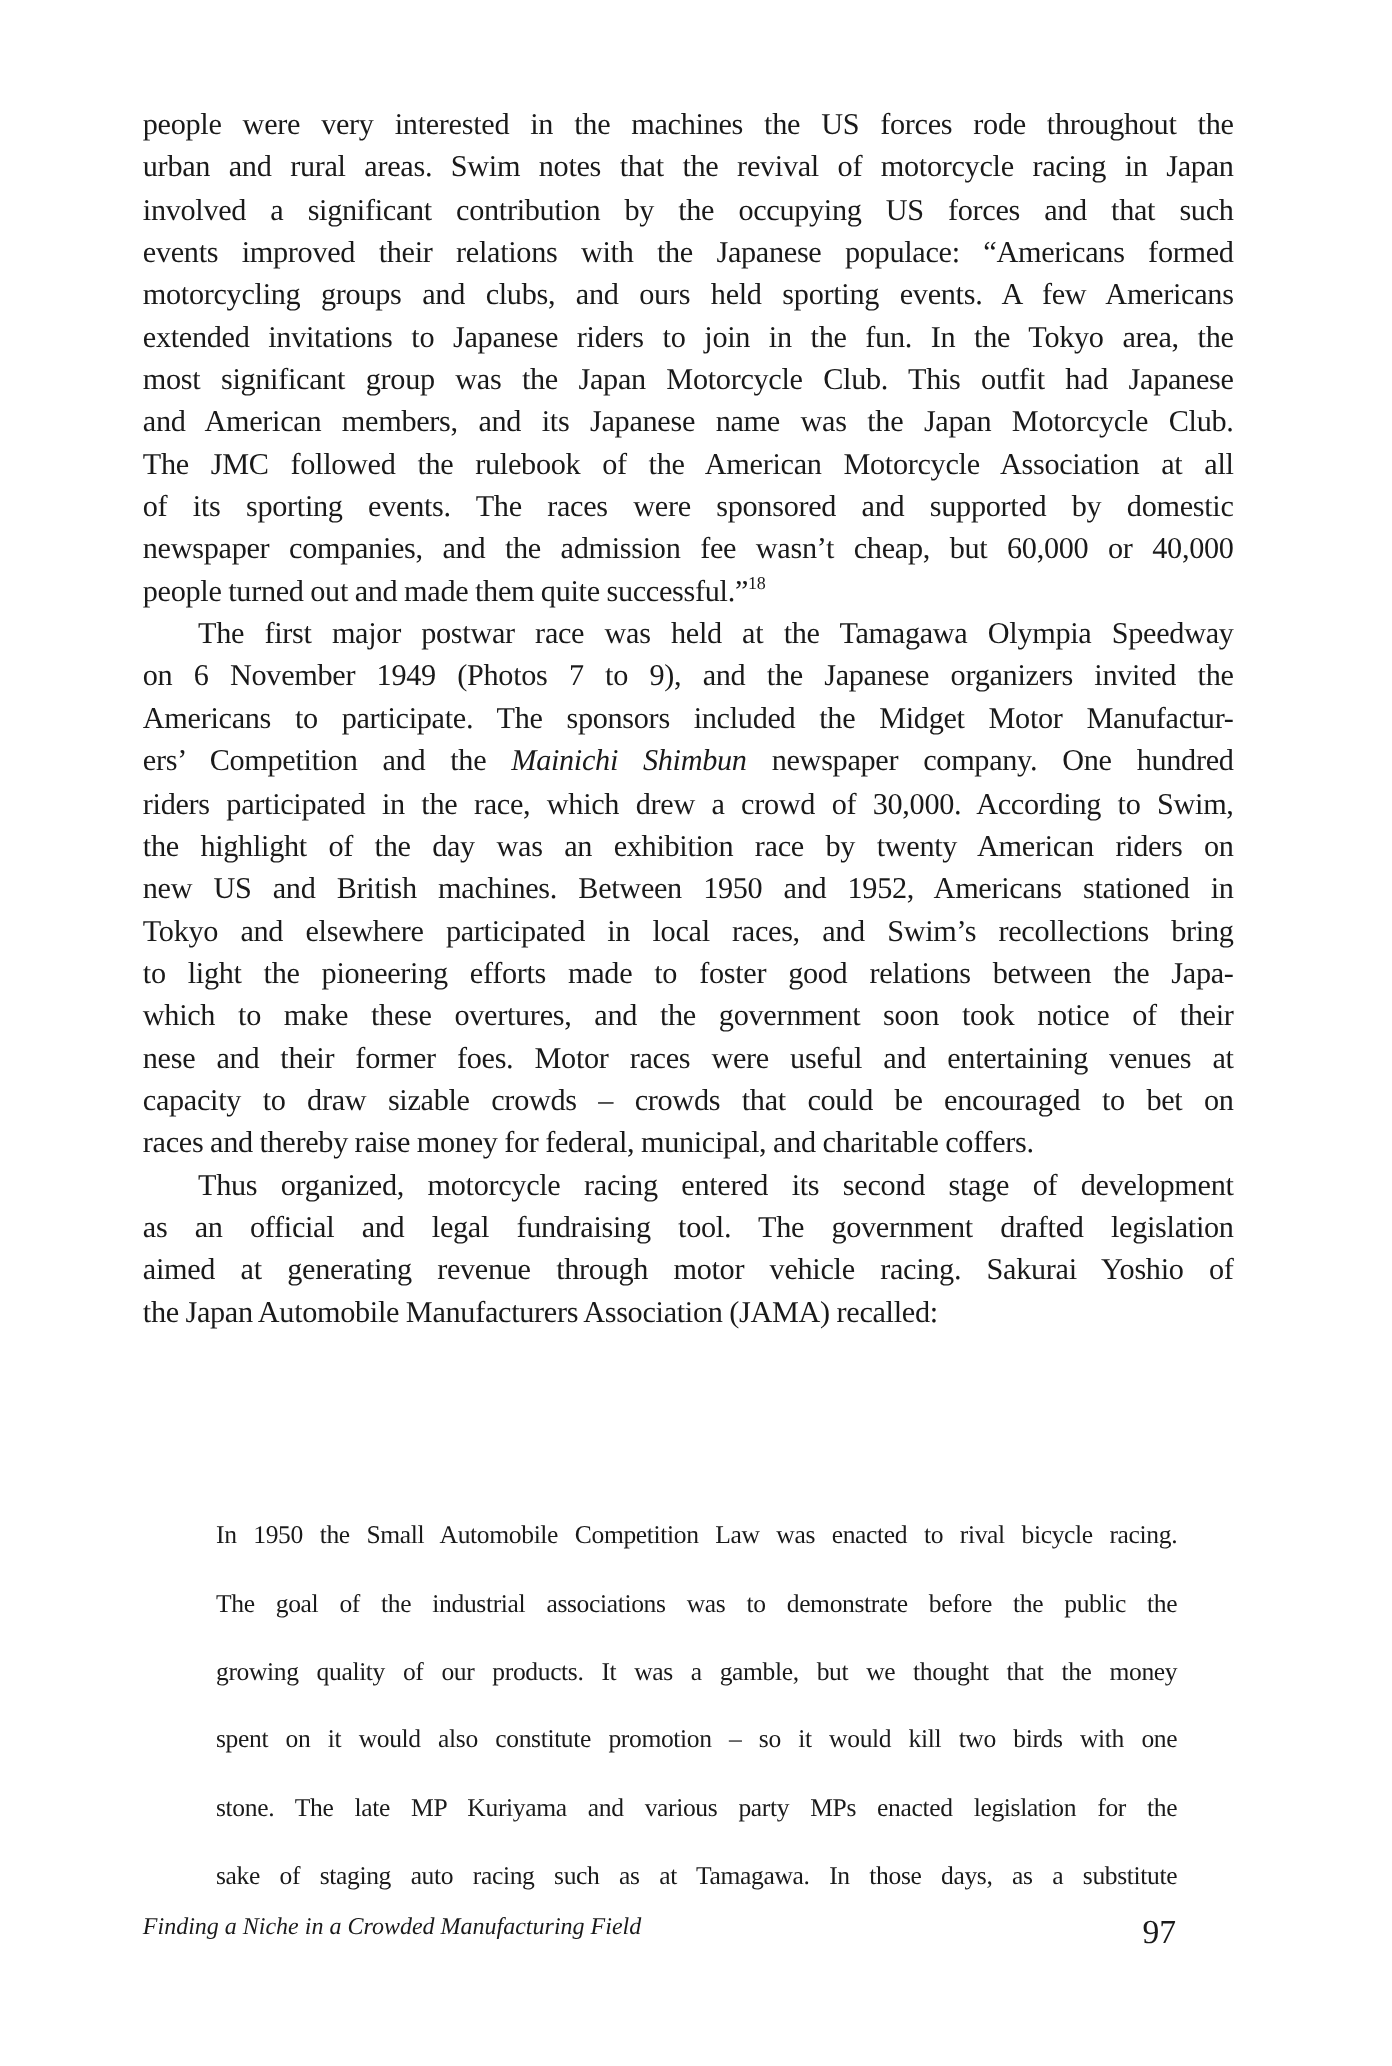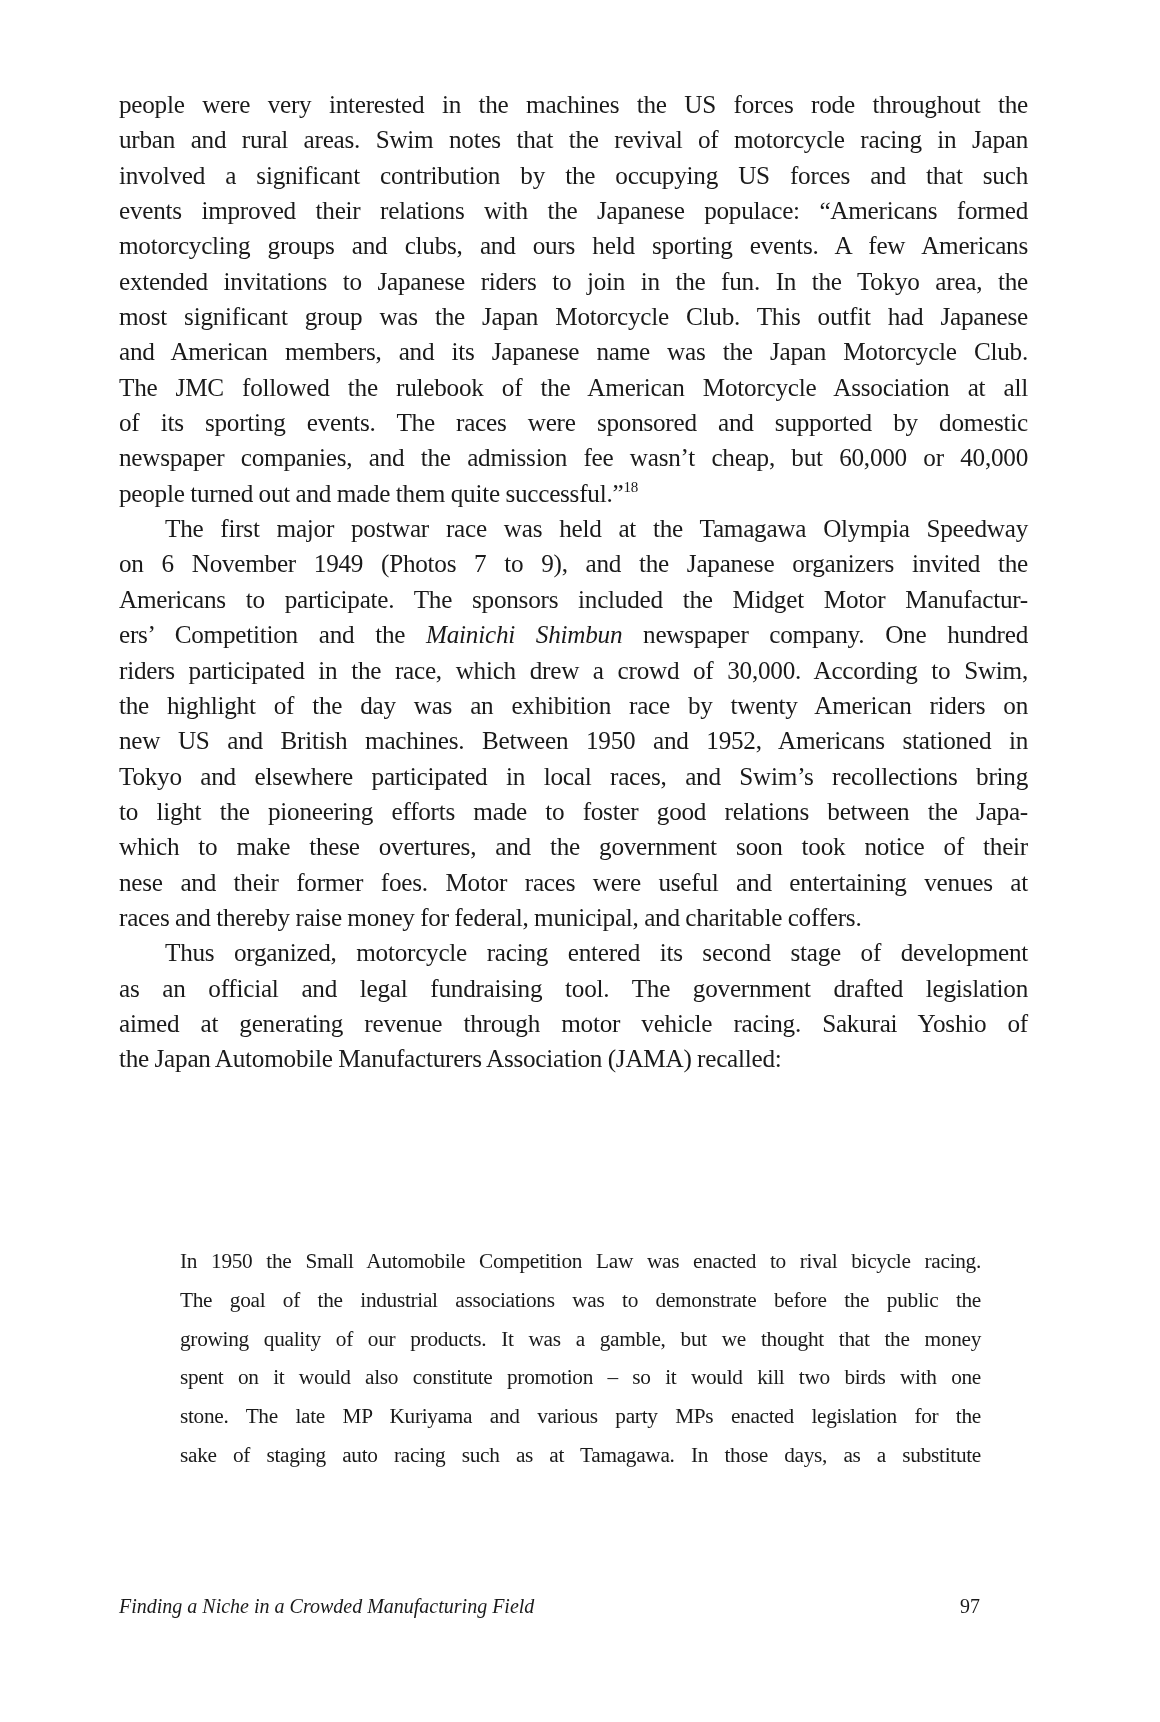--- a/index.html
+++ b/index.html
@@ -6,25 +6,25 @@
   body { width: 1160px; height: 1722px; position: relative; overflow: hidden;
          font-family: "Liberation Serif", "DejaVu Serif", serif; color: #1a1a1a; }
   .page { position: absolute; left: 0; top: 0; width: 987px; height: 1722px; }
   .body-text { position: absolute; left: 119px; top: 87px; width: 909px; }
   .para { margin: 0; font-size: 25.2px; line-height: 35.35px; text-align: justify;
           text-align-last: left; letter-spacing: -0.25px; word-spacing: -0.5px; }
   .line { display: block; text-align: justify; text-align-last: justify; white-space: nowrap; }
   .line.last { text-align-last: left; }
   .blockquote { position: absolute; left: 180px; top: 1242px; width: 801px; }
   .bq-line { display: block; font-size: 21.3px; line-height: 38.8px; text-align: justify;
-             text-align-last: justify; white-space: nowrap; letter-spacing: -0.3px; word-spacing: -0.6px; }
+             text-align-last: justify; white-space: nowrap; letter-spacing: -0.3px; word-spacing: -0.6px; margin-top: 18px; }
   .sup { font-size: 15px; vertical-align: 10px; line-height: 0; }
   .footer { position: absolute; left: 119px; top: 1595px; width: 861px; height: 30px; }
   .running-head { position: absolute; left: 0; top: 0; font-style: italic; font-size: 20px; }
-  .page-number { position: absolute; right: 0; top: 0; font-size: 20px; }
+  .page-number { position: absolute; right: 0; top: 0; font-size: 28px; }
   em { font-style: italic; }
 </style>
 </head>
 <body>
 
 <div class="page">
 
   <div class="body-text">
 
     <p class="para">
@@ -47,20 +47,21 @@
       <span class="line">on 6 November 1949 (Photos 7 to 9), and the Japanese organizers invited the</span>
       <span class="line">Americans to participate. The sponsors included the Midget Motor Manufactur-</span>
       <span class="line"><span>ers’ Competition and the </span><em>Mainichi Shimbun</em><span> newspaper company. One hundred</span></span>
       <span class="line">riders participated in the race, which drew a crowd of 30,000. According to Swim,</span>
       <span class="line">the highlight of the day was an exhibition race by twenty American riders on</span>
       <span class="line">new US and British machines. Between 1950 and 1952, Americans stationed in</span>
       <span class="line">Tokyo and elsewhere participated in local races, and Swim’s recollections bring</span>
       <span class="line">to light the pioneering efforts made to foster good relations between the Japa-</span>
       <span class="line">which to make these overtures, and the government soon took notice of their</span>
       <span class="line">nese and their former foes. Motor races were useful and entertaining venues at</span>
+      <span class="line">capacity to draw sizable crowds – crowds that could be encouraged to bet on</span>
       <span class="line last">races and thereby raise money for federal, municipal, and charitable coffers.</span>
     </p>
 
     <p class="para">
       <span class="line" style="padding-left:46px">Thus organized, motorcycle racing entered its second stage of development</span>
       <span class="line">as an official and legal fundraising tool. The government drafted legislation</span>
       <span class="line">aimed at generating revenue through motor vehicle racing. Sakurai Yoshio of</span>
       <span class="line last">the Japan Automobile Manufacturers Association (JAMA) recalled:</span>
     </p>
 

